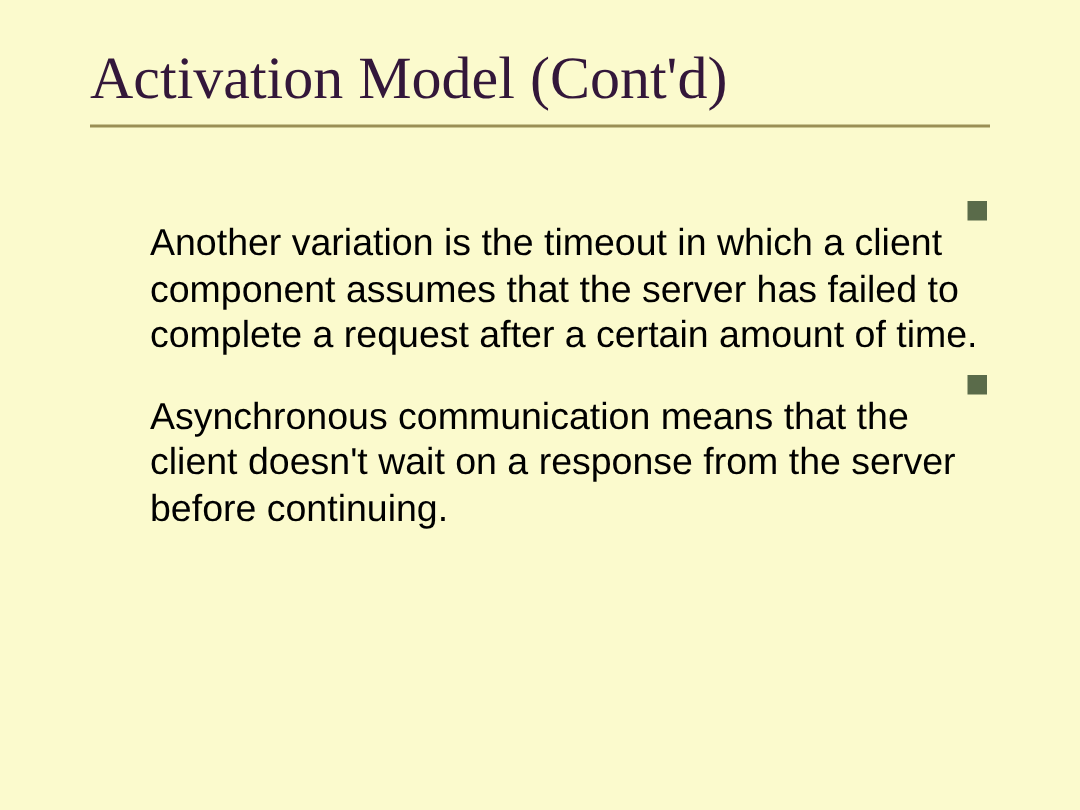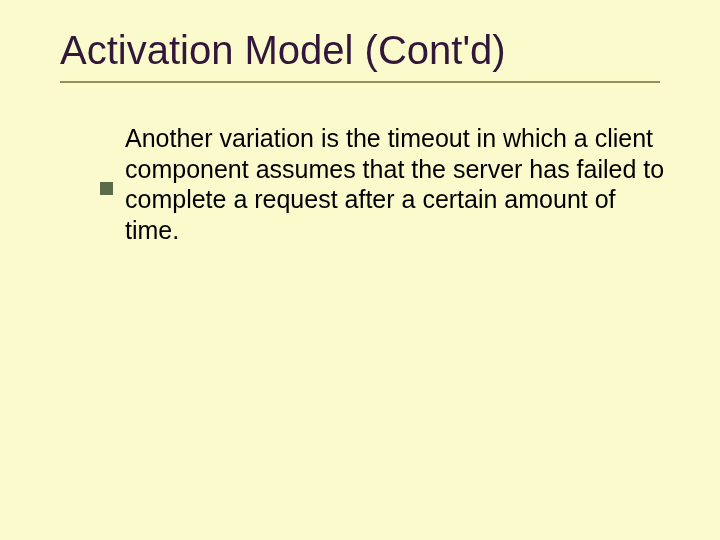--- a/index.html
+++ b/index.html
@@ -9,41 +9,42 @@
     font-family:Arial,Helvetica,sans-serif;
     overflow:hidden;
   }
   .slide{
     position:relative;
     width:720px;height:540px;
     box-sizing:border-box;
     padding:28px 50px 0 60px;
   }
   .title{
-    font-family:Liberation Sans, sans-serif;
+    font-family:Liberation Serif, serif;
     font-size:40px;
     color:#33173a;
     margin:0 0 8px 0;
     font-weight:400;
   }
   .rule{
     border:0;
     height:2px;
     background:#9a8f55;
     margin:0 0 40px 0;
     width:600px;
   }
   .body{
     padding-left:40px;
     padding-right:0;
   }
   .item{
     display:flex;
-    align-items:center;
+    align-items:flex-end;
     margin-bottom:2px;
+    flex-direction:column;
   }
   .bullet{
     width:13px;height:13px;
     background:#5a6b4a;
     flex:0 0 13px;
     margin-top:9px;
     margin-right:12px;
   }
   .text{
     font-size:25px;
@@ -55,14 +56,18 @@
 <body>
 
 <div class="slide">
   <h1 class="title">Activation Model (Cont'd)</h1>
   <hr class="rule">
   <div class="body">
     <div class="item">
       <div class="bullet"></div>
       <div class="text">Another variation is the timeout in which a client component assumes that the server has failed to complete a request after a certain amount of time.</div>
     </div>
+    <div class="item">
+      <div class="bullet"></div>
+      <div class="text">Asynchronous communication means that the client doesn't wait on a response from the server before continuing.</div>
+    </div>
   </div>
 </div>
 
 </body></html>

